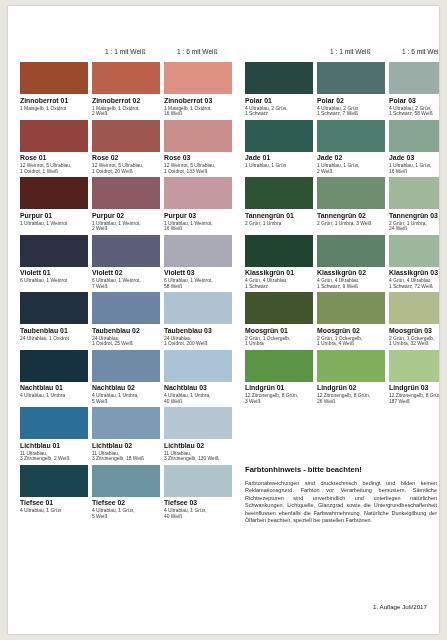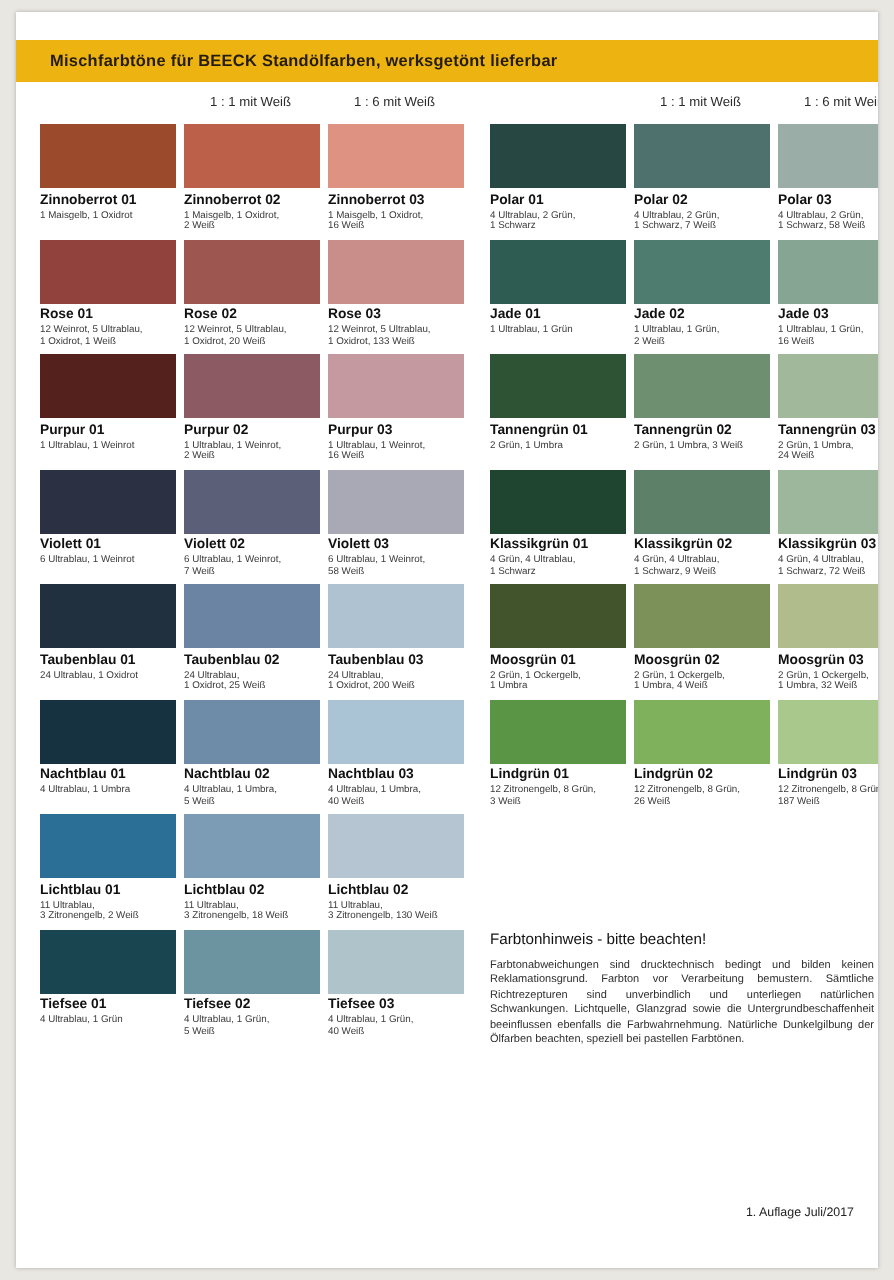--- a/index.html
+++ b/index.html
@@ -65,42 +65,39 @@
   
   .c0{left:12px;} .c1{left:84px;} .c2{left:156px;}
   .c3{left:237px;} .c4{left:309px;} .c5{left:381px;}
 
   .info{
     position:absolute;
     left:237px;top:459px;
     width:192px;
   }
   .info-title{
-    font-size:7.6px;font-weight:normal;color:#111;
+    font-size:7.6px;font-weight:bold;color:#111;
     margin-bottom:6px;
   }
   .info-body{
     font-size:5.5px;line-height:7.4px;color:#2f2f2f;
     text-align:justify;
   }
   .footer{
     position:absolute;
     right:12px;bottom:24px;
     font-size:6.2px;color:#222;
     white-space:nowrap;
   }
 </style>
 </head>
 <body>
 
 <div class="page">
 
-  <div class="banner">
-    <div class="banner-text">Mischfarbtöne für BEECK Standölfarben, werksgetönt lieferbar</div>
-  </div>
 
   <div class="colheads">
       <div class="colhead" style="left: 97px;">1 : 1 mit Weiß</div>
       <div class="colhead" style="left: 169px;">1 : 6 mit Weiß</div>
       <div class="colhead" style="left: 322px;">1 : 1 mit Weiß</div>
       <div class="colhead" style="left: 394px;">1 : 6 mit Weiß</div>
     </div>
 
   <div class="grid">
       <div class="famrow">

